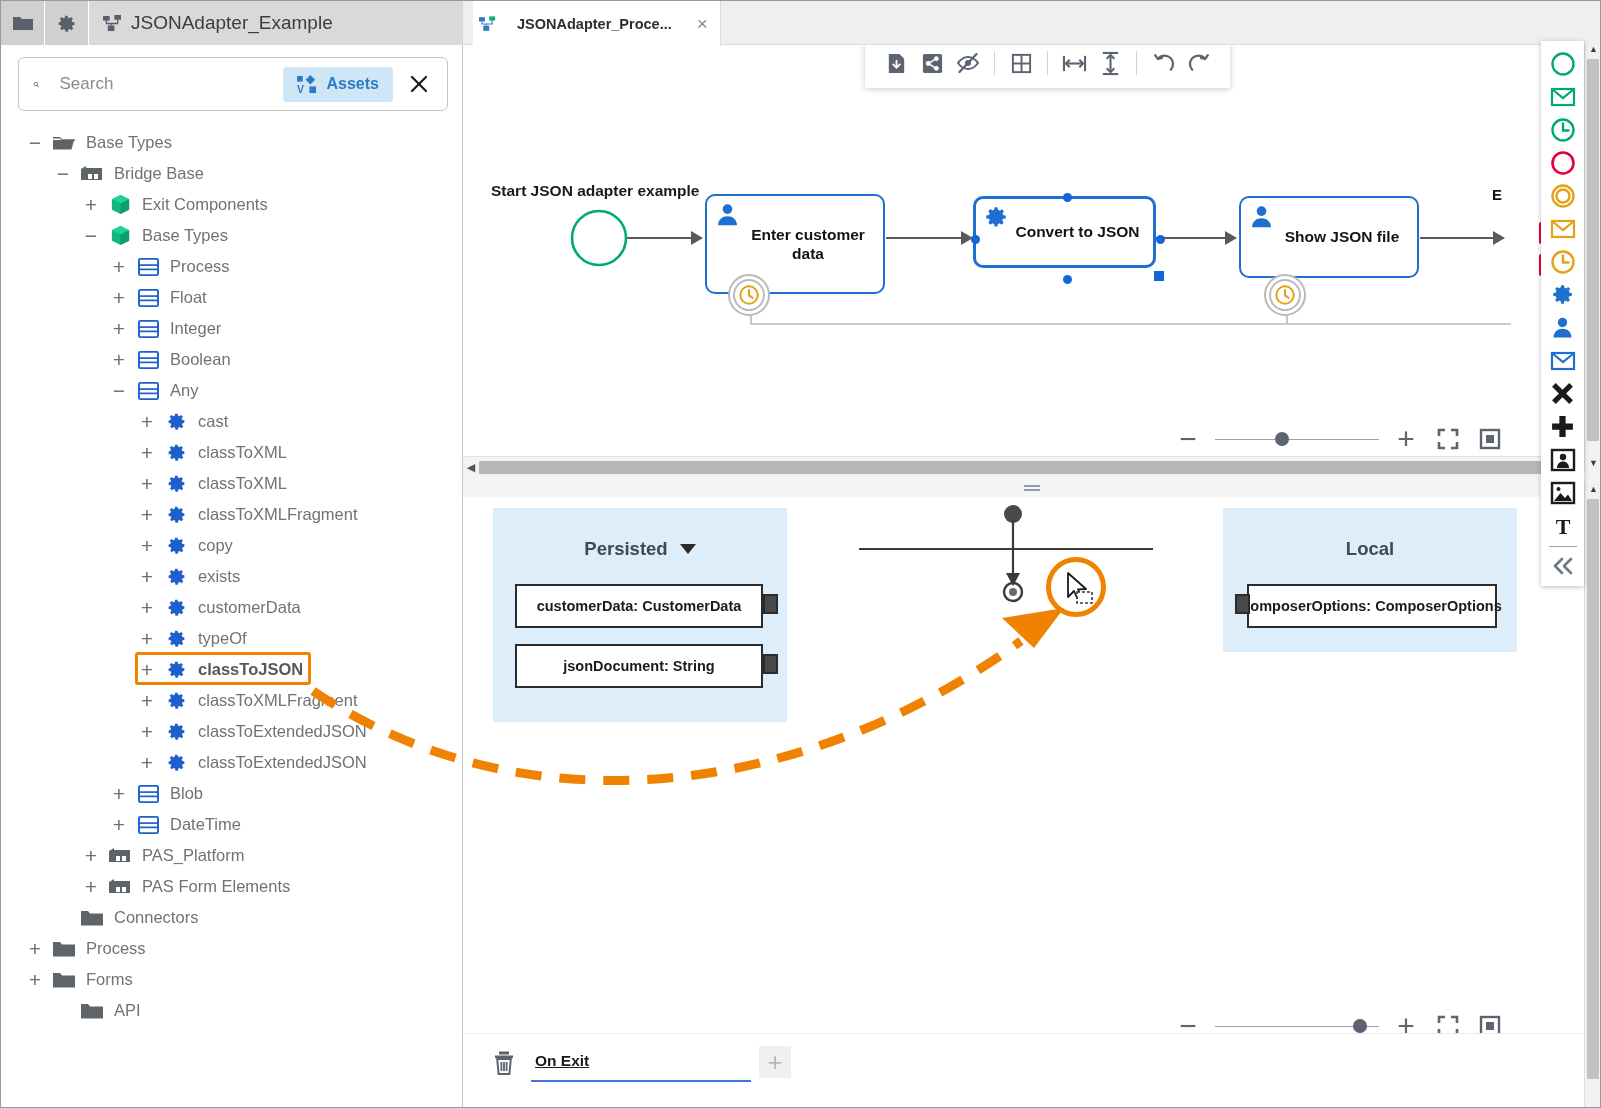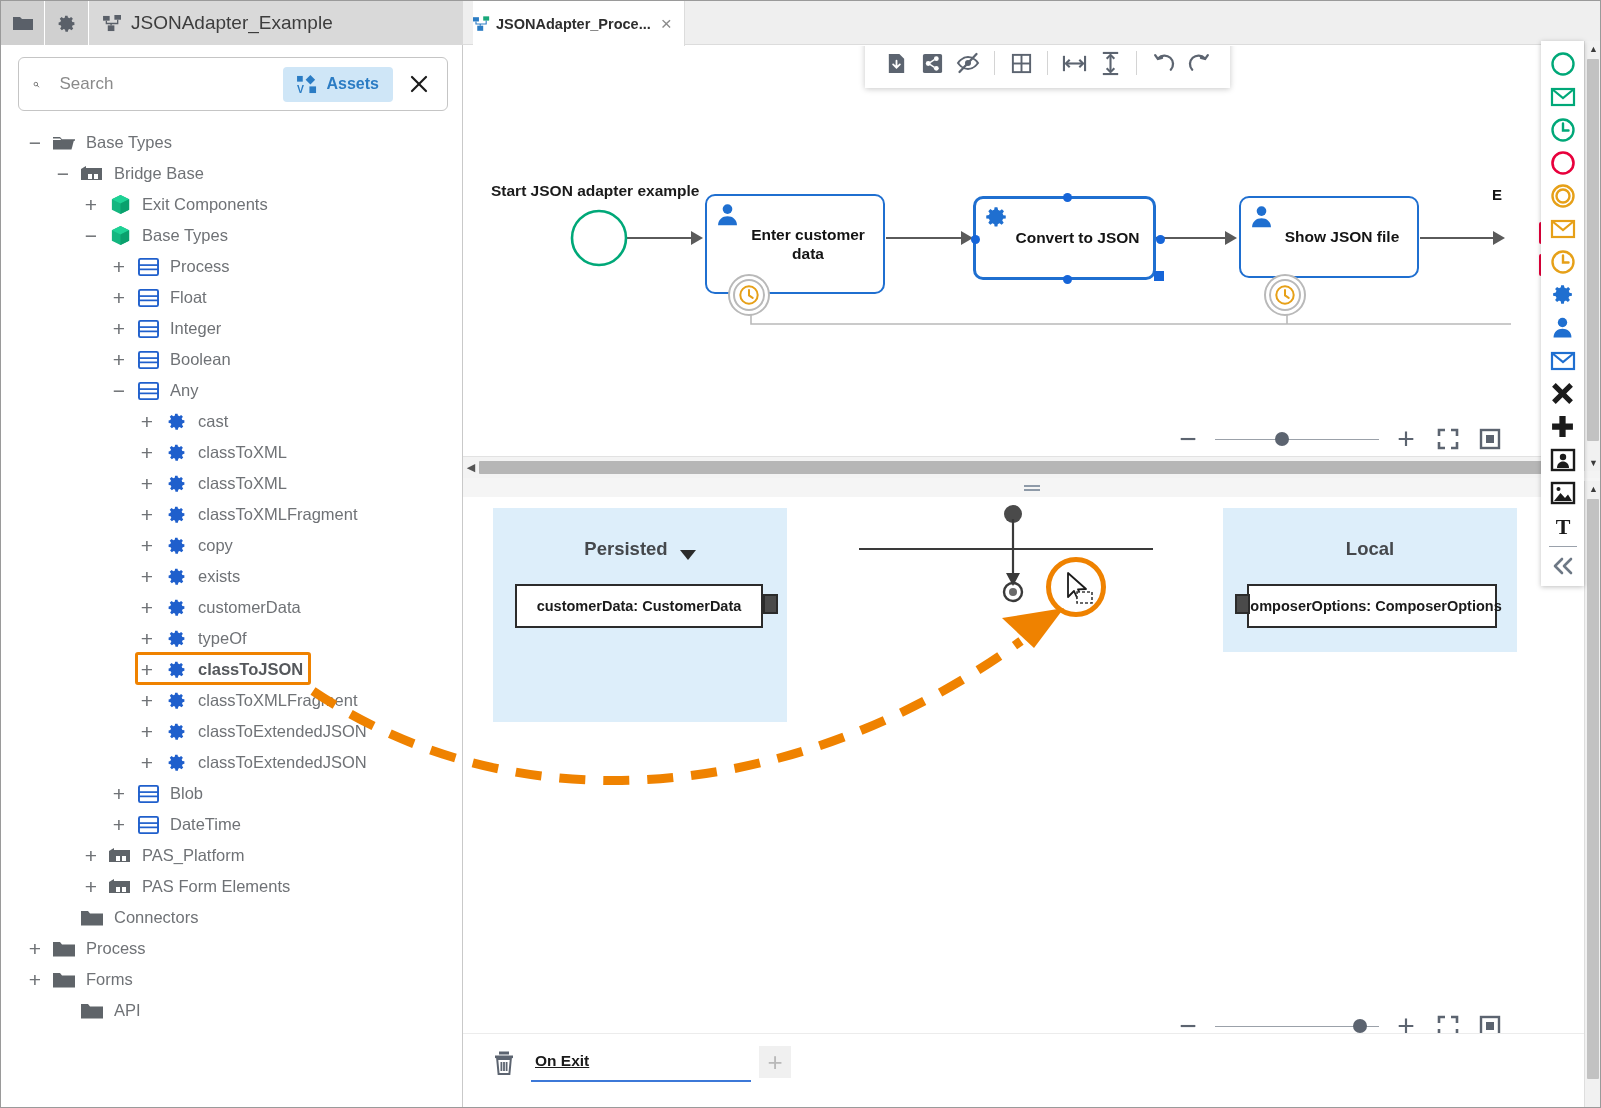--- a/index.html
+++ b/index.html
@@ -133,21 +133,21 @@
     position: absolute; left: 0; top: 0;
     width: 1137px; height: 44px;
     background: #efefef;
     border-bottom: 1px solid #dcdcdc;
   }
   #proc-tab {
     position: absolute; left: 10px; top: 0;
     height: 45px;
     background: #ffffff;
     display: flex; align-items: center;
-    padding: 0 12px 0 0; gap: 6px;
+    padding: 0 12px 0 6px; gap: 21px;
     border-right: 1px solid #dcdcdc;
     cursor: pointer;
   }
   #proc-tab .t-label {
     font-size: 14.5px; font-weight: bold; color: #2e2e2e;
     white-space: nowrap;
   }
   #proc-tab .t-close {
     font-size: 19px; color: #8b8b8b; margin-left: 4px;
     line-height: 1; cursor: pointer;
@@ -300,21 +300,21 @@
   }
 
   .scope-box {
     position: absolute;
     background: #ddeefa;
   }
   .scope-title {
     text-align: center;
     font-size: 18.5px; font-weight: bold; color: #45484c;
     padding-top: 30px;
-    display: flex; align-items: flex-end; justify-content: center; gap: 12px;
+    display: flex; align-items: center; justify-content: center; gap: 12px;
   }
   .caret-dn {
     width: 0; height: 0;
     border-left: 8px solid transparent;
     border-right: 8px solid transparent;
     border-top: 10px solid #2b2b2b;
     cursor: pointer;
   }
   .var-box {
     position: absolute;
@@ -903,21 +903,21 @@
       </div>
       <div class="boundary-ev" style="left:265px;top:228px;">
         <div class="inner">
           <svg width="22" height="22" viewBox="0 0 24 24">
             <circle cx="12" cy="12" r="9.5" fill="none" stroke="#e6a018" stroke-width="2.2"></circle>
             <path d="M12 6.5 v6 l4 2.6" fill="none" stroke="#e6a018" stroke-width="2.2" stroke-linecap="round"></path>
           </svg>
         </div>
       </div>
 
-      <div class="task selected" style="left:510px;top:150px;width:183px;height:84px;">
+      <div class="task selected" style="left:510px;top:150px;width:183px;height:72px;">
         <span class="ticon-tl">
           <svg width="26" height="26" viewBox="0 0 24 24">
             <path fill="#1f6fd0" d="M12 8.4a3.6 3.6 0 100 7.2 3.6 3.6 0 000-7.2zm0 5.6a2 2 0 110-4 2 2 0 010 4z"></path>
             <path fill="#1f6fd0" d="M21 13.3v-2.6l-2.3-.4a6.8 6.8 0 00-.7-1.6l1.35-1.9-1.9-1.9-1.9 1.35a6.8 6.8 0 00-1.6-.7L13.3 3h-2.6l-.4 2.35a6.8 6.8 0 00-1.6.7L6.8 4.7 4.9 6.6l1.35 1.9a6.8 6.8 0 00-.7 1.6L3 10.7v2.6l2.55.4c.16.57.39 1.1.7 1.6L4.9 17.2l1.9 1.9 1.9-1.35c.5.3 1.03.54 1.6.7l.4 2.35h2.6l.4-2.35c.57-.16 1.1-.4 1.6-.7l1.9 1.35 1.9-1.9-1.35-1.9c.3-.5.54-1.03.7-1.6z"></path>
           </svg>
         </span>
         <span class="tname">Convert to JSON</span>
         <span class="handle-dot" style="left:-5px;top:36px;"></span>
         <span class="handle-dot" style="left:87px;top:-6px;"></span>
         <span class="handle-dot" style="left:87px;top:76px;"></span>
@@ -983,20 +983,24 @@
       </div>
 
       <div class="scope-box" style="left:30px;top:11px;width:294px;height:214px;">
         <div class="scope-title">
           <span>Persisted</span>
           <span class="caret-dn"></span>
         </div>
       </div>
       <div class="var-box" style="left:52px;top:87px;width:248px;height:44px;">
         <span class="vlabel">customerData: CustomerData</span>
+        <span class="var-nub" style="left:246px;"></span>
+      </div>
+      <div class="var-box" style="left:52px;top:147px;width:248px;height:44px;">
+        <span class="vlabel">jsonDocument: String</span>
         <span class="var-nub" style="left:246px;"></span>
       </div>
 
       <div class="scope-box" style="left:760px;top:11px;width:294px;height:144px;">
         <div class="scope-title">
           <span>Local</span>
         </div>
       </div>
       <div class="var-box" style="left:784px;top:87px;width:250px;height:44px;">
         <span class="vlabel">composerOptions: ComposerOptions</span>

